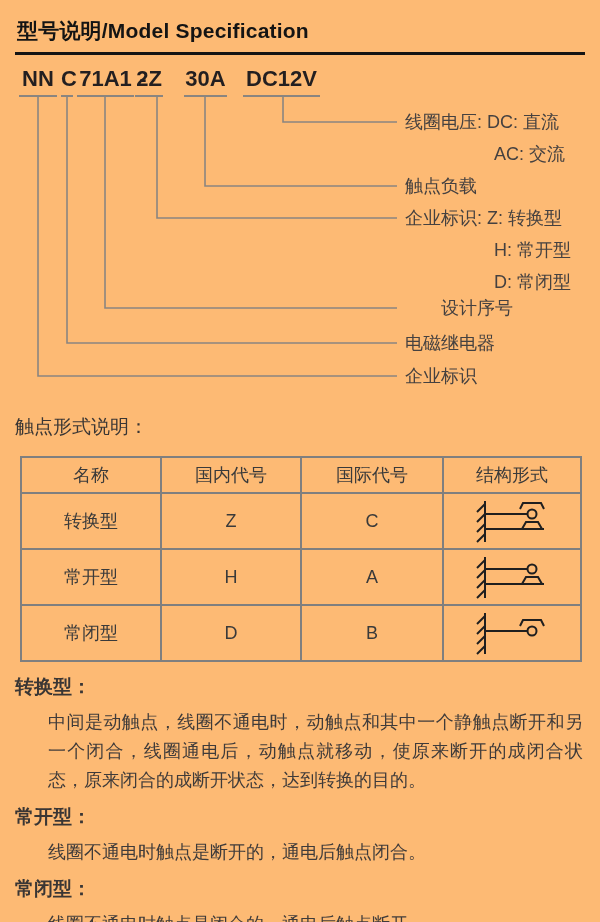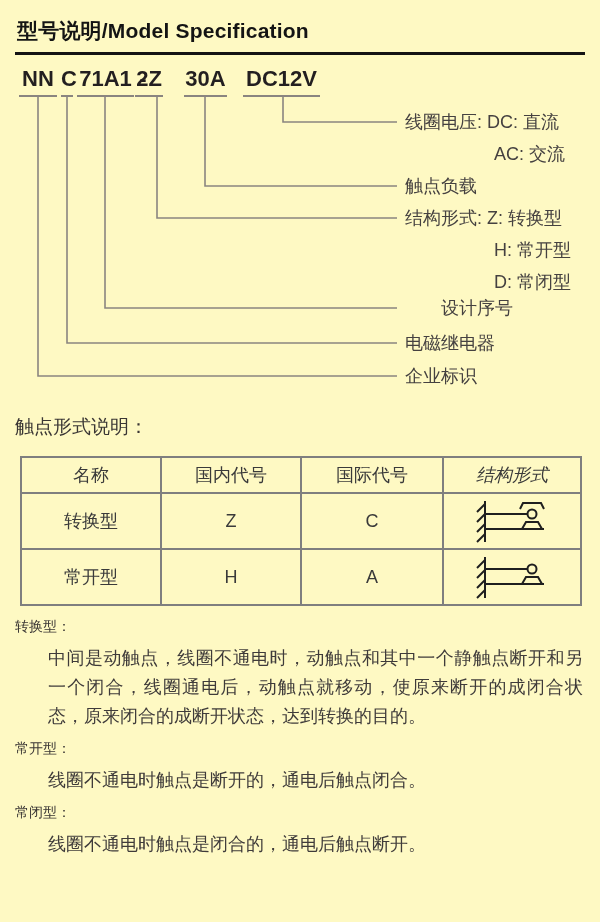--- a/index.html
+++ b/index.html
@@ -1,42 +1,42 @@
 <!DOCTYPE html>
 <html><head>
 <meta charset="utf-8">
 <style>
   html,body{margin:0;padding:0;background:#ffffff;}
   #page{
-    position:relative;width:600px;height:922px;margin:0 auto;background:#fef9c3;
+    position:relative;width:600px;height:922px;margin:0 auto;background:#fdba74;
     font-family:"Liberation Sans","DejaVu Sans",sans-serif;color:#3f3b3a;overflow:hidden;
   }
   
   #header{margin:0 15px;padding-top:17px;border-bottom:3px solid #141414;}
   #header .title{font-size:21px;font-weight:bold;color:#141414;padding:0 2px 7px 2px;letter-spacing:.2px;}
   
   #model{position:relative;height:340px;margin-top:5px;}
   .seg{position:absolute;top:6px;font-size:22px;font-weight:bold;color:#231f20;
        text-align:center;white-space:nowrap;padding-bottom:3px;line-height:26px;}
   .seg.u{border-bottom:2px solid #8a8580;}
   #model svg.tree{position:absolute;left:0;top:0;}
   .dlabel{position:absolute;left:405px;font-size:18px;color:#454140;white-space:nowrap;line-height:19px;}
   .dlabel.sub{left:494px;}
   
   #contact-heading{margin:14px 0 0 15px;font-size:19px;color:#3a3634;}
   table.spec{border-collapse:collapse;margin:16px auto 0 20px;table-layout:fixed;}
   table.spec td,table.spec th{border:2px solid #7f7f7f;font-weight:normal;
        font-size:18px;color:#3a3a3a;text-align:center;vertical-align:middle;padding:0;}
   table.spec th{height:34px;}
   table.spec td{height:54px;}
-  .c1{width:138px;} .c2{width:138px;} .c3{width:140px;} .c4{width:136px;font-style:italic;}
+  .c1{width:138px;} .c2{width:138px;} .c3{width:140px;} .c4{width:136px;}
   .sym{display:block;margin:0 auto;}
   
   #descriptions{margin:12px 15px 0 15px;}
-  .desc-heading{font-size:14px;color:#3a3634;margin:9px 0 8px 0;}
+  .desc-heading{font-size:19px;color:#3a3634;margin:9px 0 8px 0;font-weight:bold;}
   .desc-body{font-size:18px;color:#3f3b3a;line-height:29px;padding-left:33px;
        padding-right:2px;text-align:justify;}
 </style>
 </head>
 <body>
 
 <div id="page">
 
   <div id="header">
     <div class="title">型号说明/Model Specification</div>
@@ -59,21 +59,21 @@
         <path d="M157 37 V158 H397"></path>
         <path d="M105 37 V248 H397"></path>
         <path d="M67  37 V283 H397"></path>
         <path d="M38  37 V316 H397"></path>
       </g>
     </svg>
 
     <div class="dlabel" style="top:53px;">线圈电压: DC: 直流</div>
     <div class="dlabel sub" style="top:85px;">AC: 交流</div>
     <div class="dlabel" style="top:117px;">触点负载</div>
-    <div class="dlabel" style="top:149px;">结构形式: Z: 转换型</div>
+    <div class="dlabel" style="top:149px;">企业标识: Z: 转换型</div>
     <div class="dlabel sub" style="top:181px;">H: 常开型</div>
     <div class="dlabel sub" style="top:213px;">D: 常闭型</div>
     <div class="dlabel" style="top:239px;margin-left:36px;">设计序号</div>
     <div class="dlabel" style="top:274px;">电磁继电器</div>
     <div class="dlabel" style="top:307px;">企业标识</div>
   </div>
 
   <div id="contact-heading">触点形式说明：</div>
 
   <table class="spec">
@@ -122,20 +122,40 @@
 
             <line x1="20" y1="15" x2="62" y2="15"></line>
             <circle cx="67" cy="15" r="4.5"></circle>
 
             <line x1="20" y1="30" x2="79" y2="30"></line>
             <path d="M57 30 L61 23 H73 L77 30"></path>
           </g>
         </svg>
       </td>
     </tr>
+    <tr>
+      <td>常闭型</td>
+      <td>D</td>
+      <td>B</td>
+      <td>
+        <svg class="sym" width="95" height="46" viewBox="0 0 95 46">
+          <g stroke="#1f1f1f" stroke-width="2" fill="none">
+            <line x1="20" y1="3" x2="20" y2="44"></line>
+            <line x1="20" y1="6" x2="12" y2="14"></line>
+            <line x1="20" y1="16" x2="12" y2="24"></line>
+            <line x1="20" y1="26" x2="12" y2="34"></line>
+            <line x1="20" y1="36" x2="12" y2="44"></line>
+
+            <line x1="20" y1="21" x2="62" y2="21"></line>
+            <path d="M55 16 L58 10 H76 L79 16"></path>
+            <circle cx="67" cy="21" r="4.5"></circle>
+          </g>
+        </svg>
+      </td>
+    </tr>
   </tbody>
     </table>
 
   <div id="descriptions">
     <div class="desc-heading">转换型：</div>
     <div class="desc-body">中间是动触点，线圈不通电时，动触点和其中一个静触点断开和另一个闭合，线圈通电后，动触点就移动，使原来断开的成闭合状态，原来闭合的成断开状态，达到转换的目的。</div>
     <div class="desc-heading">常开型：</div>
     <div class="desc-body">线圈不通电时触点是断开的，通电后触点闭合。</div>
     <div class="desc-heading">常闭型：</div>
     <div class="desc-body">线圈不通电时触点是闭合的，通电后触点断开。</div>

